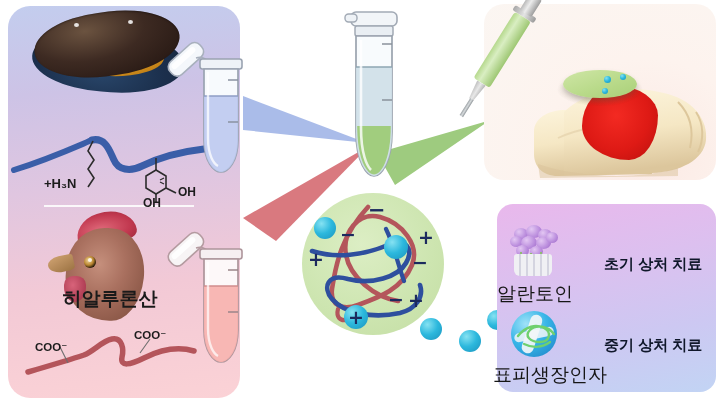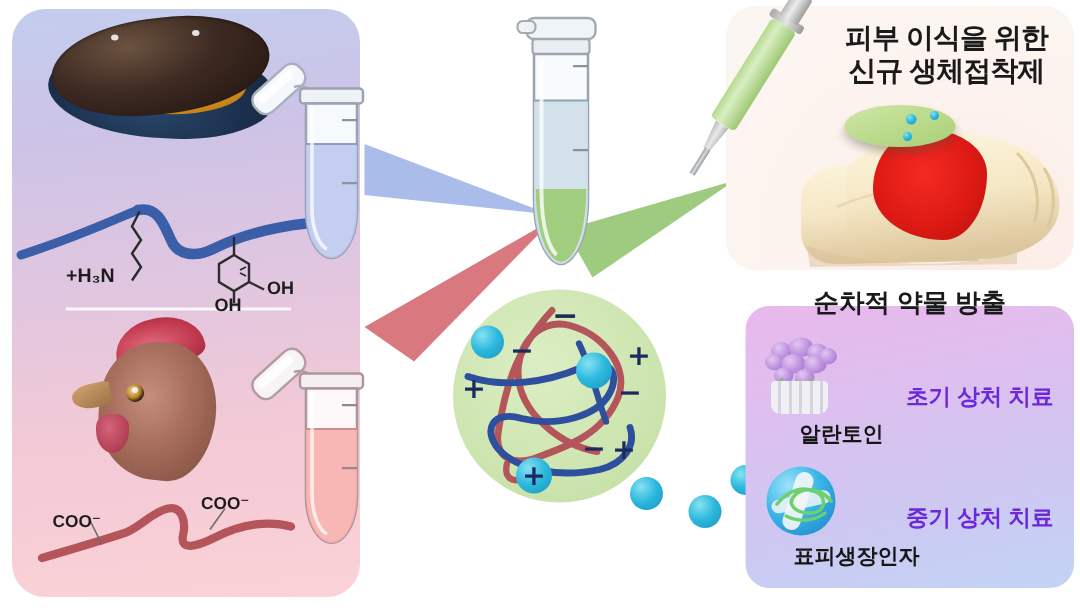--- a/index.html
+++ b/index.html
@@ -80,22 +80,22 @@
      background:radial-gradient(circle at 34% 30%,#86e2f2 0%,#2cb8dd 48%,#1b93bd 100%);}
   .bead-purple{border-radius:50%;
      background:radial-gradient(circle at 34% 30%,#d9a8ec 0%,#b濃 1%,#b466d6 55%,#9a46bd 100%);}
   .chg{font-weight:bold;color:#1c2a5e;font-family:"DejaVu Sans",sans-serif;line-height:1;}
   #center-cap{left:270px;top:342px;width:204px;font-size:14.5px;}
 
   
   #br-panel{left:497px;top:204px;width:219px;height:188px;border-radius:16px;
      background:linear-gradient(168deg,#e9b8ec 0%,#dcc0ef 35%,#cdc8f2 68%,#c2d4f4 100%);}
   #br-title{left:497px;top:192px;width:219px;font-size:17px;}
-  .drug-label{font-weight:bold;color:#161616;font-size:14px;white-space:nowrap;margin-left:36px;}
-  .stage-label{font-weight:bold;color:#6d28d9;font-size:15px;white-space:nowrap;}
+  .drug-label{font-weight:normal;color:#161616;font-size:19px;white-space:nowrap;}
+  .stage-label{font-weight:bold;color:#0f172a;font-size:15px;white-space:nowrap;}
 
   
   .pot{width:38px;height:22px;border-radius:3px 3px 6px 6px;
      background:repeating-linear-gradient(90deg,#f0f0f4 0 5px,#d4d4e0 5px 7px);}
   .bloom{position:absolute;border-radius:50%;
      background:radial-gradient(circle at 35% 32%,#e3c7f3,#b98bdc 60%,#9c68c6 100%);}
   .leafy{position:absolute;width:2px;background:#8fba72;}
 
   
   .egf-globe{width:46px;height:46px;border-radius:50%;
@@ -166,20 +166,21 @@
 
   <div class="abs" style="left:50px;top:214px;width:110px;height:106px;">
     <div class="abs chick-comb" style="left:26px;top:-2px;"></div>
     <div class="abs chick-head" style="left:16px;top:14px;"></div>
     <div class="abs chick-beak" style="left:-2px;top:42px;"></div>
     <div class="abs chick-eye" style="left:34px;top:42px;"></div>
     <div class="abs chick-wattle" style="left:14px;top:62px;"></div>
     <div class="abs" style="left:38px;top:44px;width:4px;height:4px;border-radius:50%;background:#fff;opacity:.8;"></div>
   </div>
 
+  <div class="abs cap" style="left:20px;top:288px;width:180px;font-size:19px;">히알루론산</div>
 
   <svg class="abs" style="left:18px;top:325px;" width="200" height="70">
     <path d="M10,47 C34,40 54,34 66,30 C76,26 84,16 94,14 C104,12 106,24 104,32
              C102,42 112,40 126,33 C144,24 162,22 176,26" stroke="#b4555b" stroke-width="5.5" fill="none" stroke-linecap="round"></path>
     <path d="M50,38 L42,22" stroke="#6e6e6e" stroke-width="1.1"></path>
     <path d="M122,28 L132,14" stroke="#6e6e6e" stroke-width="1.1"></path>
   </svg>
   <div class="abs" style="left:35px;top:340px;font-size:11.5px;font-weight:bold;color:#1c1c1c;">COO⁻</div>
   <div class="abs" style="left:134px;top:328px;font-size:11.5px;font-weight:bold;color:#1c1c1c;">COO⁻</div>
 
@@ -250,22 +251,20 @@
   <div class="abs chg" style="left:340px;top:225px;font-size:19px;">−</div>
   <div class="abs chg" style="left:412px;top:253px;font-size:19px;">−</div>
   <div class="abs chg" style="left:388px;top:290px;font-size:19px;">−</div>
   <div class="abs chg" style="left:308px;top:250px;font-size:19px;">+</div>
   <div class="abs chg" style="left:418px;top:228px;font-size:19px;">+</div>
   <div class="abs chg" style="left:408px;top:291px;font-size:19px;">+</div>
   <div class="abs chg" style="left:348px;top:308px;font-size:19px;">+</div>
 
 
   <div class="abs" id="tr-panel"></div>
-  <div class="abs cap" id="tr-title">피부 이식을 위한
-신규 생체접착제</div>
 
   <div class="abs" style="left:528px;top:78px;width:190px;height:106px;">
     <svg width="190" height="106" viewBox="0 0 190 106">
       <defs>
         <linearGradient id="skinG" x1="0" y1="0" x2="0.2" y2="1">
           <stop offset="0" stop-color="#fdf5de"></stop>
             <stop offset="55%" stop-color="#f5e7c4"></stop>
           <stop offset="100%" stop-color="#dcc69c"></stop>
         </linearGradient>
       </defs>
@@ -295,21 +294,20 @@
 
   <div class="abs" style="left:488px;top:6px;width:110px;height:112px;transform:rotate(32deg);transform-origin:30px 10px;">
     <div class="abs syr-flange" style="left:22px;top:2px;"></div>
     <div class="abs syr-plunger" style="left:28px;top:-16px;"></div>
     <div class="abs syr-barrel" style="left:25px;top:8px;"></div>
     <div class="abs syr-cone" style="left:28px;top:86px;"></div>
     <div class="abs syr-needle" style="left:32.5px;top:105px;"></div>
   </div>
 
   <div class="abs" id="br-panel"></div>
-  <div class="abs cap" id="br-title">순차적 약물 방출</div>
 
   <div class="abs" style="left:508px;top:228px;width:52px;height:48px;">
     <div class="abs bloom" style="left:6px;top:0px;width:14px;height:12px;"></div>
     <div class="abs bloom" style="left:18px;top:-3px;width:16px;height:13px;"></div>
     <div class="abs bloom" style="left:30px;top:1px;width:14px;height:12px;"></div>
     <div class="abs bloom" style="left:2px;top:8px;width:13px;height:11px;"></div>
     <div class="abs bloom" style="left:13px;top:8px;width:16px;height:13px;"></div>
     <div class="abs bloom" style="left:28px;top:9px;width:15px;height:12px;"></div>
     <div class="abs bloom" style="left:38px;top:4px;width:12px;height:11px;"></div>
     <div class="abs bloom" style="left:8px;top:17px;width:13px;height:11px;"></div>

